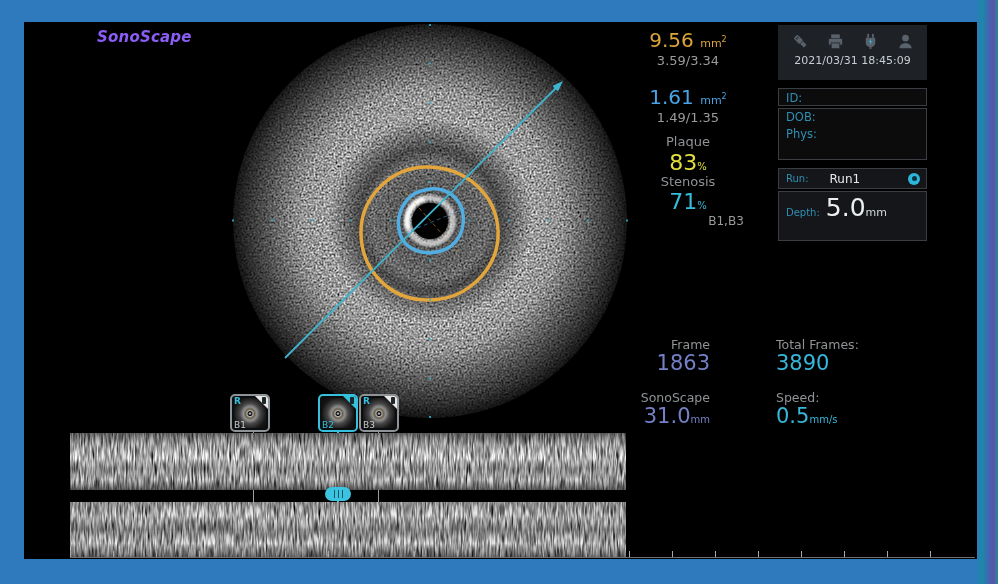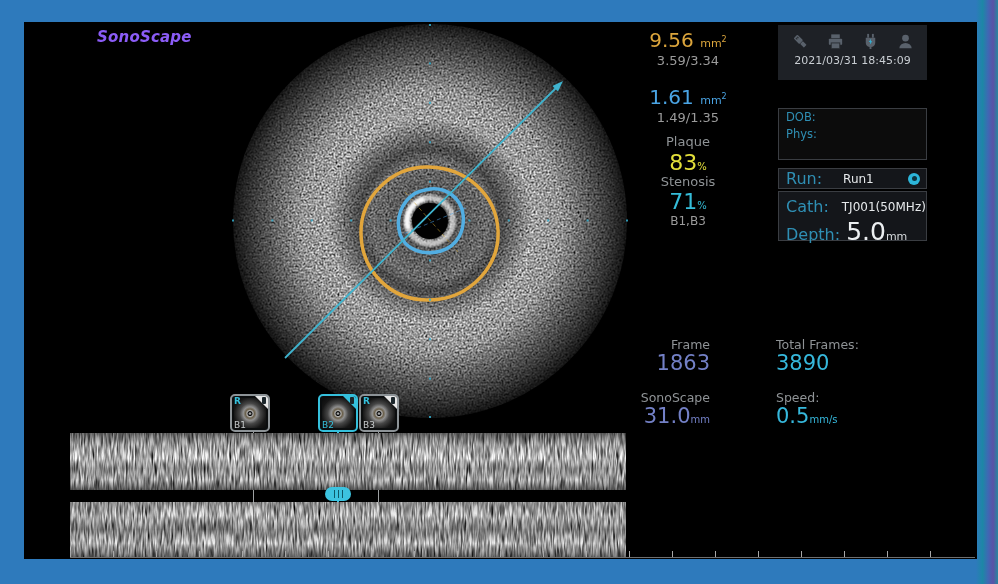--- a/index.html
+++ b/index.html
@@ -19,21 +19,21 @@
   .meas .row{position:absolute;width:100%;left:0;}
   .val-amber{color:#dba53c;font-size:20px;}
   .val-blue{color:#4aa4e4;font-size:20px;}
   .meas .unit{font-size:11px;}
   .meas .unit sup{font-size:8px;}
   .sub{color:#9b9b9b;font-size:13px;}
   .lbl{color:#8f9396;font-size:13px;}
   .val-yellow{color:#e4e03a;font-size:22px;}
   .val-cyan{color:#35bcd8;font-size:22px;}
   .pct{font-size:10px;}
-  .ref{color:#9b9b9b;font-size:12px;}
+  .ref{color:#9b9b9b;font-size:12px;margin-left:38px;}
 
   
   .frame-col{position:absolute;left:566px;top:315px;width:120px;text-align:right;}
   .total-col{position:absolute;left:752px;top:315px;width:150px;text-align:left;}
   .fp-label{color:#8f9396;font-size:12.5px;position:absolute;width:100%;left:0;}
   .fp-peri{color:#7380c6;font-size:21px;position:absolute;width:100%;left:0;}
   .fp-cyan{color:#36b8dc;font-size:21px;position:absolute;width:100%;left:0;}
   .fp-unit{font-size:10px;}
 
   
@@ -41,21 +41,21 @@
   .p-toolbar{left:754px;top:3px;width:149px;height:55px;background:#1e2126;border:none;}
   .icon-row{display:flex;justify-content:center;gap:16px;padding-top:7px;}
   .icon-row svg{display:block;}
   .timestamp{color:#c9ced3;font-size:11px;text-align:center;margin-top:3px;}
   .p-id{left:754px;top:66px;width:149px;height:18px;background:#0c0c0c;}
   .p-info{left:754px;top:86px;width:149px;height:52px;background:#0c0c0c;}
   .teal{color:#2f8fb4;font-size:11.5px;}
   .p-id .teal{display:block;padding:2px 0 0 7px;}
   .p-info .teal{display:block;padding-left:7px;line-height:17px;}
   .p-run{left:754px;top:146px;width:149px;height:21px;}
-  .p-run .teal,.p-cath .teal{font-size:16px;}
+  .p-run .teal,.p-cath .teal{font-size:10px;}
   .run-row{display:flex;align-items:center;height:100%;padding:0 6px 0 7px;}
   .run-row .value{color:#e6e9eb;font-size:12px;margin-left:21px;}
   .run-info-icon{margin-left:auto;width:12px;height:12px;border-radius:50%;
     background:#2cb6da;display:flex;align-items:center;justify-content:center;}
   .run-info-icon i{width:5px;height:5px;border-radius:50%;background:#0d3540;display:block;}
   .p-cath{left:754px;top:169px;width:149px;height:50px;}
   .cath-row{display:flex;align-items:center;padding:5px 0 0 7px;}
   .cath-row .value{color:#e6e9eb;font-size:12px;margin-left:13px;}
   .depth-row{display:flex;align-items:baseline;padding:1px 0 0 7px;}
   .depth-row .big{color:#eceff1;font-size:25px;margin-left:6px;}
@@ -231,39 +231,38 @@
         <svg width="19" height="19" viewBox="0 0 20 20">
           <g fill="#59616b">
             <circle cx="10" cy="6.5" r="3.5"></circle>
             <path d="M3.5 17 a6.5 5.5 0 0 1 13 0 Z"></path>
           </g>
         </svg>
       </div>
       <div class="timestamp">2021/03/31 18:45:09</div>
     </div>
 
+    <div class="panel p-id">
+      <span class="teal">ID:</span>
+    </div>
     <div class="panel p-info">
       <span class="teal">DOB:</span>
       <span class="teal">Phys:</span>
     </div>
 
     <div class="panel p-run">
       <div class="run-row">
         <span class="teal">Run:</span>
         <span class="value">Run1</span>
         <span class="run-info-icon">
             <i></i>
           </span>
       </div>
     </div>
     <div class="panel p-cath">
-      <div class="cath-row">
-        <span class="teal">Cath:</span>
-        <span class="value">TJ001(50MHz)</span>
-      </div>
       <div class="depth-row">
         <span class="teal">Depth:</span>
         <span class="big">5.0</span>
         <span class="small-unit">mm</span>
       </div>
     </div>
 
     <div class="thumb t-b1">
       <div class="mini"></div>
       <div class="fold"></div>

